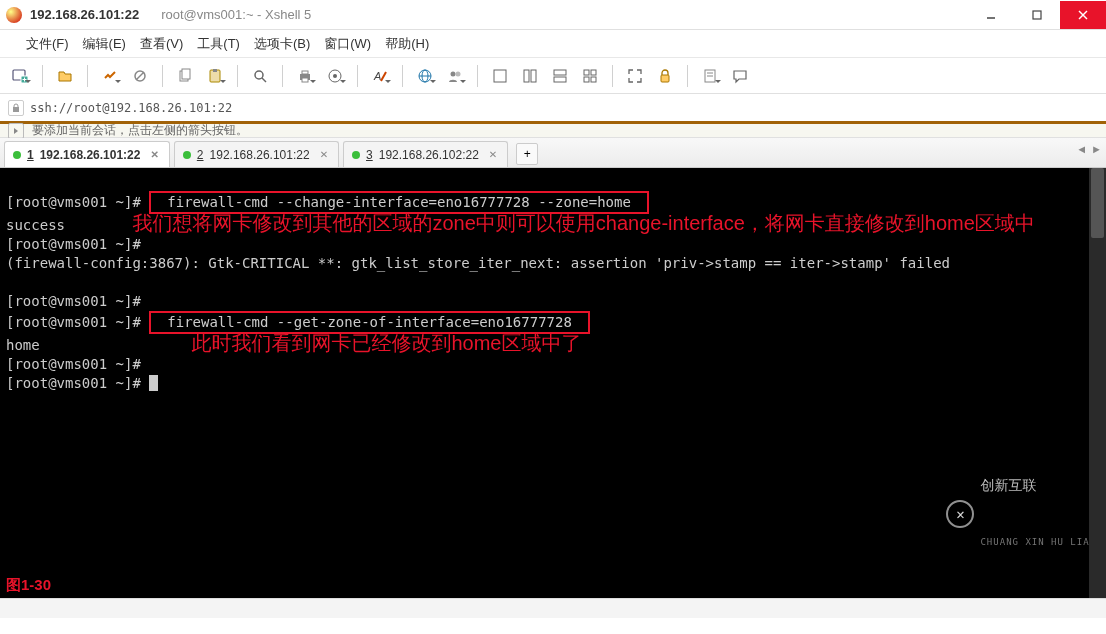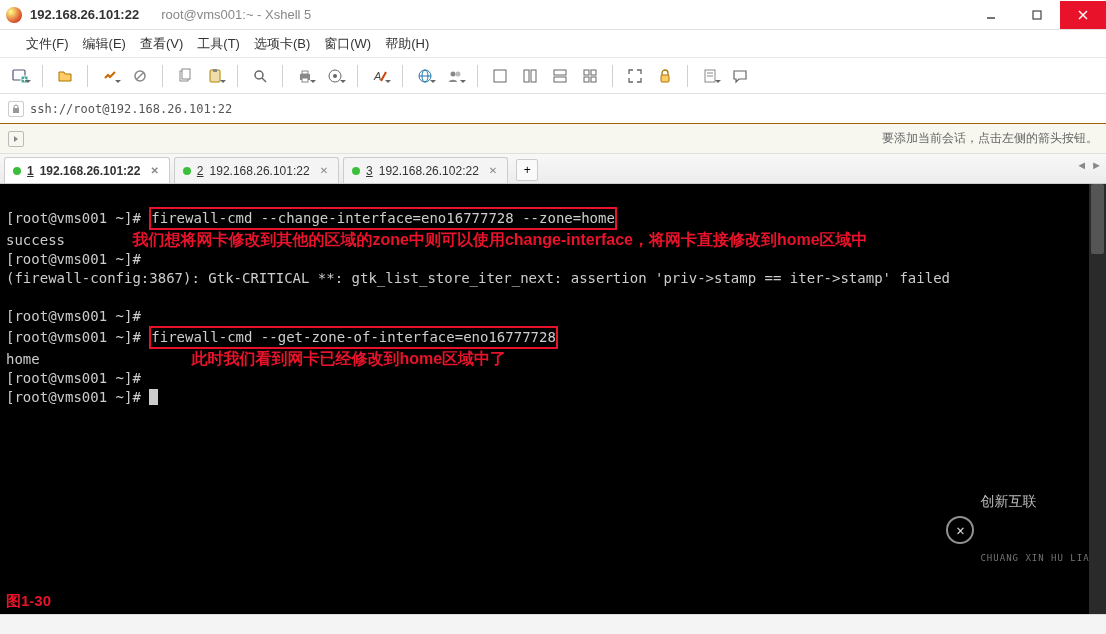--- a/index.html
+++ b/index.html
@@ -19,43 +19,43 @@
 .menubar { height: 28px; display:flex; align-items:center; padding:0 26px; gap:14px; color:#333; font-size:13px; border-bottom:1px solid #e8e8e8;}
 .menubar span { cursor:default;}
 
 
 .toolbar { height: 36px; display:flex; align-items:center; padding:0 8px; gap:6px; border-bottom:1px solid #e0e0e0;}
 .tbtn { width:24px; height:24px; display:flex; align-items:center; justify-content:center; color:#555; position:relative;}
 .tbtn.drop::after{content:"";border:3px solid transparent;border-top-color:#666;position:absolute;bottom:2px;right:1px;}
 .tsep { width:1px; height:22px; background:#d0d0d0; margin:0 4px;}
 
 
-.addrbar { height: 30px; display:flex; align-items:center; padding:0 8px; gap:6px; border-bottom:1px solid #a16207; color:#666; font-size:12px;}
+.addrbar { height: 30px; display:flex; align-items:center; padding:0 8px; gap:6px; border-bottom:3px solid #a16207; color:#666; font-size:12px;}
 .addrbar .lockbox{width:16px;height:16px;display:flex;align-items:center;justify-content:center;border:1px solid #ccc;border-radius:2px;}
 .addr-text{font-family:Consolas,monospace;color:#555;}
 
 
-.infobar { height: 30px; display:flex; align-items:center; padding:0 8px; gap:8px; background:#f7f7f0; border-bottom:1px solid #e0e0e0; color:#666; font-size:12px;justify-content:space-between;}
+.infobar { height: 14px; display:flex; align-items:center; padding:0 8px; gap:8px; background:#f7f7f0; border-bottom:1px solid #e0e0e0; color:#666; font-size:12px;}
 .arrowbtn{width:16px;height:16px;border:1px solid #bbb;border-radius:2px;display:flex;align-items:center;justify-content:center;}
 
 
 .tabbar { height:30px; background:linear-gradient(#f8f8f8,#ececec); display:flex; align-items:flex-end; padding:0 4px; border-bottom:1px solid #ccc; position:relative;}
 .tab { height:26px; padding:0 10px 0 8px; display:flex; align-items:center; gap:6px; font-size:12px; color:#333; border:1px solid #ccc; border-bottom:none; background:#f4f4f4; border-radius:3px 3px 0 0; margin-right:4px; position:relative;}
 .tab.active { background:#fff; font-weight:bold;}
 .tab .dot{width:8px;height:8px;border-radius:50%;background:#3bbf3b;}
 .tab .tabnum{text-decoration:underline;}
 .tab .tabclose{color:#888;font-size:10px;margin-left:4px;}
 .addtab{width:22px;height:22px;border:1px solid #ccc;display:flex;align-items:center;justify-content:center;background:#fafafa;border-radius:2px;margin-left:4px;margin-bottom:2px;}
 .tabscroll{position:absolute;right:4px;top:5px;display:flex;gap:4px;}
 .tabscroll span{color:#888;font-size:11px;}
 
 
 .terminal { background:#000; color:#ccc; font-family:"DejaVu Sans Mono",Consolas,monospace; font-size:14px; line-height:19px; padding:4px 6px; height:430px; position:relative; white-space:pre;}
-.terminal .hlbox{border:2px solid #e8132a;padding:0 0;display:inline-block;}
-.terminal .ann{color:#e8132a;font-weight:bold;font-family:"Microsoft YaHei",sans-serif;font-size:16px;}
+.terminal .hlbox{border:2px solid #e8132a;padding:0 16px;display:inline-block;}
+.terminal .ann{color:#e8132a;font-weight:normal;font-family:"Microsoft YaHei",sans-serif;font-size:20px;}
 .terminal .cursor{display:inline-block;width:9px;height:16px;background:#ccc;vertical-align:text-bottom;}
 .figlabel{position:absolute;bottom:4px;left:6px;color:#e8132a;font-weight:bold;font-family:"Microsoft YaHei",sans-serif;font-size:15px;}
 .watermark{position:absolute;bottom:8px;right:10px;display:flex;align-items:center;gap:6px;opacity:0.85;}
 .watermark .wmicon{width:28px;height:28px;border:2px solid #aaa;border-radius:50%;display:flex;align-items:center;justify-content:center;color:#fff;font-weight:bold;font-size:14px;}
 .watermark .wmtxt{color:#ddd;font-family:"Microsoft YaHei";font-size:14px;}
 .watermark .wmsub{color:#888;font-size:9px;letter-spacing:1px;}
 .tscroll{position:absolute;right:0;top:0;bottom:0;width:17px;background:#2a2a2a;}
 .tscroll .thumb{position:absolute;left:2px;right:2px;top:0;height:70px;background:#555;border-radius:2px;}
 
 

